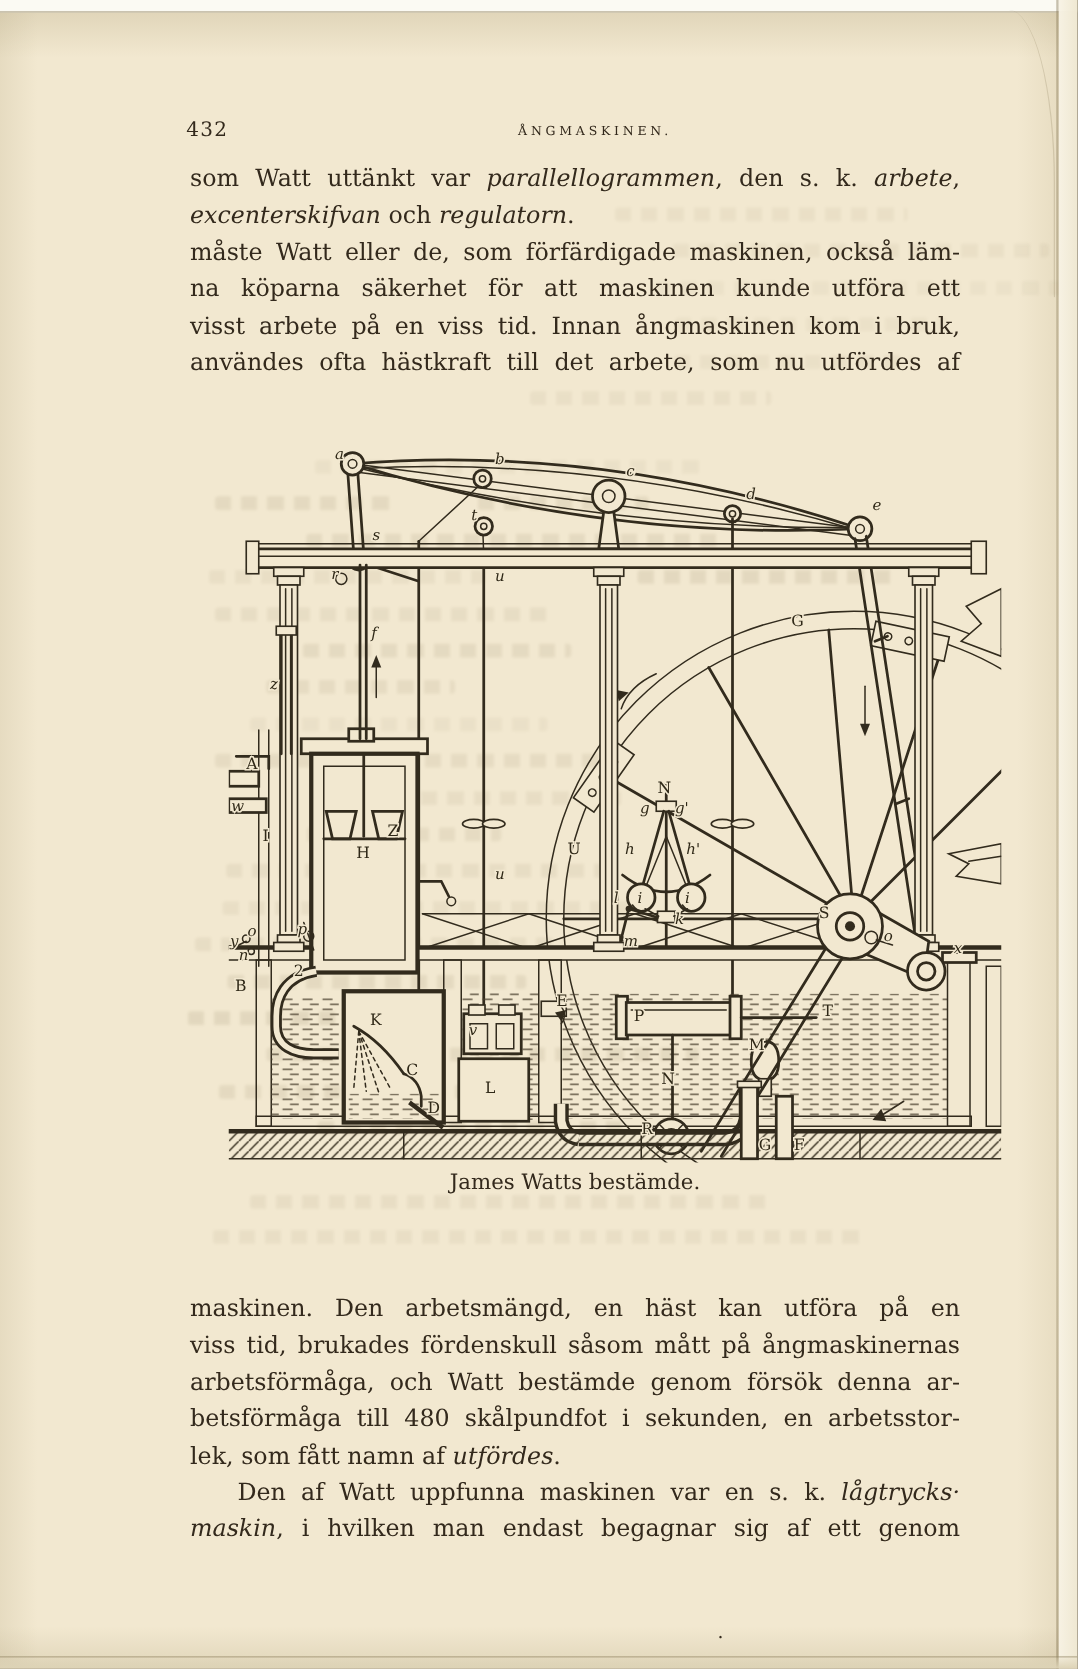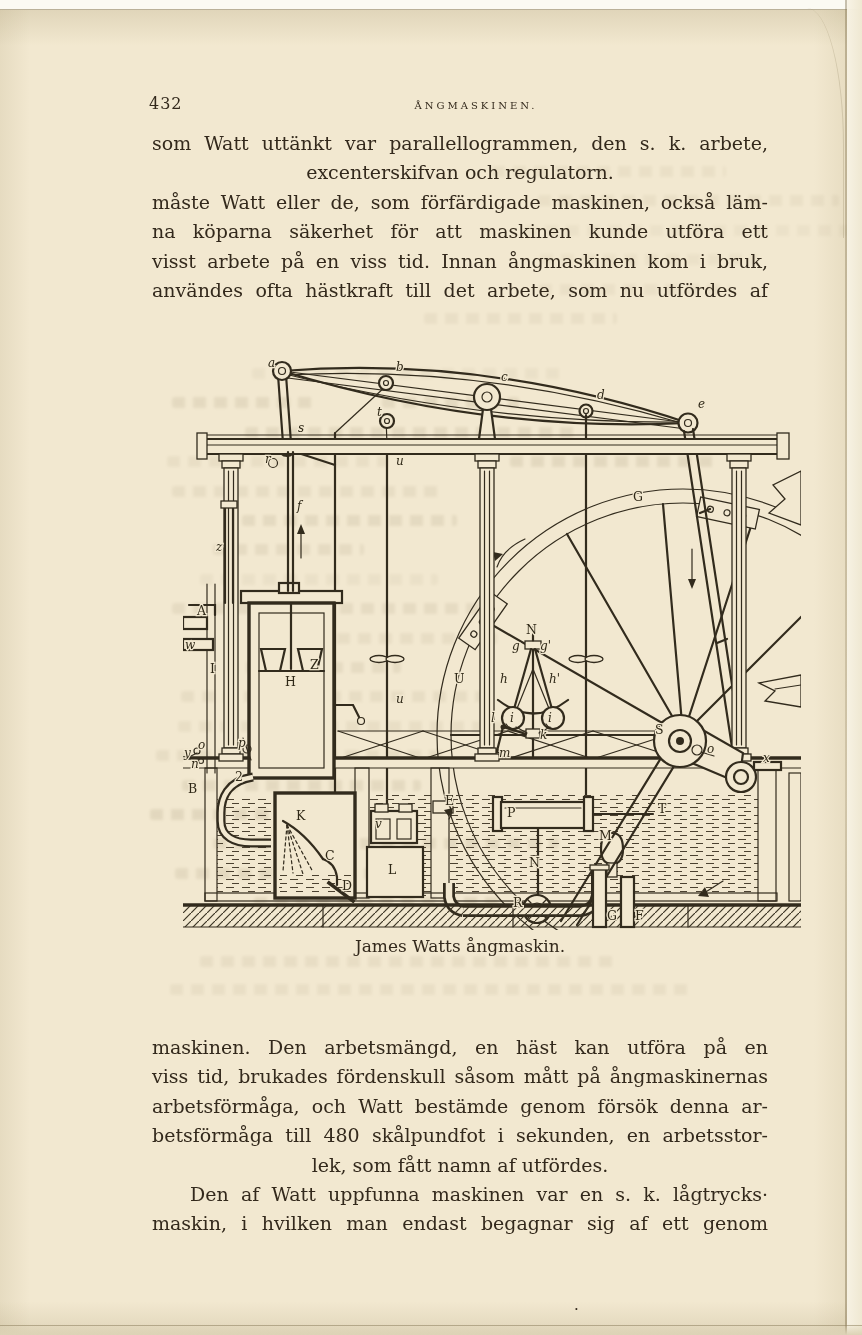--- a/index.html
+++ b/index.html
@@ -17,24 +17,24 @@
   .edge-right-crease{position:absolute;top:0;bottom:0;right:15px;width:2px;background:linear-gradient(180deg,rgba(125,110,75,.42),rgba(125,110,75,.22) 60%,rgba(125,110,75,.45));}
   .edge-right-band{position:absolute;top:0;bottom:0;right:0;width:15px;background:linear-gradient(90deg,rgba(248,243,229,.95),#efe8d2);}
   .edge-bottom{position:absolute;left:0;right:0;bottom:0;height:11px;background:linear-gradient(0deg,#ddd3b6,rgba(221,211,182,0));}
   .edge-bottom-line{position:absolute;left:0;right:0;bottom:9px;height:1px;background:rgba(130,115,80,.55);}
   .corner-crease{position:absolute;right:18px;top:8px;width:40px;height:230px;pointer-events:none;
     border-top-right-radius:90% 60%;border-right:1px solid rgba(125,110,75,.22);}
   .pagenum{position:absolute;left:149px;top:94px;font-size:16px;letter-spacing:1px;}
   .runhead{position:absolute;left:152px;top:100px;width:616px;text-align:center;text-indent:32px;
     font-size:10px;letter-spacing:3px;}
   .bodytext{position:absolute;left:152px;width:616px;font-size:19px;}
-  .bodytext .line{height:29.4px;line-height:29.4px;white-space:nowrap0;text-align:center;}
+  .bodytext .line{height:29.4px;line-height:29.4px;white-space:nowrap0;}
   .bodytext .line.j{text-align:justify;text-align-last:justify;}
   .bodytext .line.ind{padding-left:38px;}
-  .em{}
+  .em{font-style:italic;}
   .top{top:129px;}
   .bottom{top:1033px;}
   .caption{position:absolute;left:152px;top:936px;width:616px;text-align:center;font-size:17px;}
   figure{margin:0;position:absolute;left:183px;top:353px;width:618px;height:577px;}
   .straydot{position:absolute;left:574px;top:1296px;font-size:15px;}
   .ghosts div{position:absolute;height:11px;border-radius:3px;filter:blur(1.4px);
     background:repeating-linear-gradient(90deg, rgba(122,107,72,1) 0 13px, rgba(122,107,72,0) 13px 21px);}
   
   .k{fill:none;stroke:#322b1d;stroke-width:1.2;stroke-linecap:round;}
   .k2{fill:none;stroke:#322b1d;stroke-width:2.2;stroke-linecap:round;}
@@ -426,21 +426,21 @@
           <text x="8" y="415" class="flbl">n</text>
           <text x="15" y="396" class="flbl">o</text>
           <text x="55" y="394" class="flbl">p</text>
           <text x="52" y="428" class="flbl cap">2</text>
           <text x="424" y="567" class="flbl cap">G</text>
           <text x="452" y="567" class="flbl cap">F</text>
         </g>
     </svg>
   </figure>
 
-  <div class="caption">James Watts ångmaskin.</div>
+  <div class="caption">James Watts bestämde.</div>
 
   <div class="bodytext bottom">
       <div class="line j"><span>maskinen.  Den arbetsmängd,  en  häst kan utföra på  en</span></div>
       <div class="line j"><span>viss tid, brukades fördenskull såsom mått på ångmaskinernas</span></div>
       <div class="line j"><span>arbetsförmåga, och Watt bestämde genom försök denna ar-</span></div>
       <div class="line j"><span>betsförmåga till 480 skålpundfot i sekunden, en arbetsstor-</span></div>
       <div class="line"><span>lek, som fått namn af </span><span class="em">utfördes</span><span>.</span></div>
       <div class="line j ind"><span>Den af Watt uppfunna maskinen var en s. k. </span><span class="em">lågtrycks·</span></div>
       <div class="line j"><span class="em">maskin</span><span>,  i hvilken man endast begagnar sig af ett genom</span></div>
     </div>

